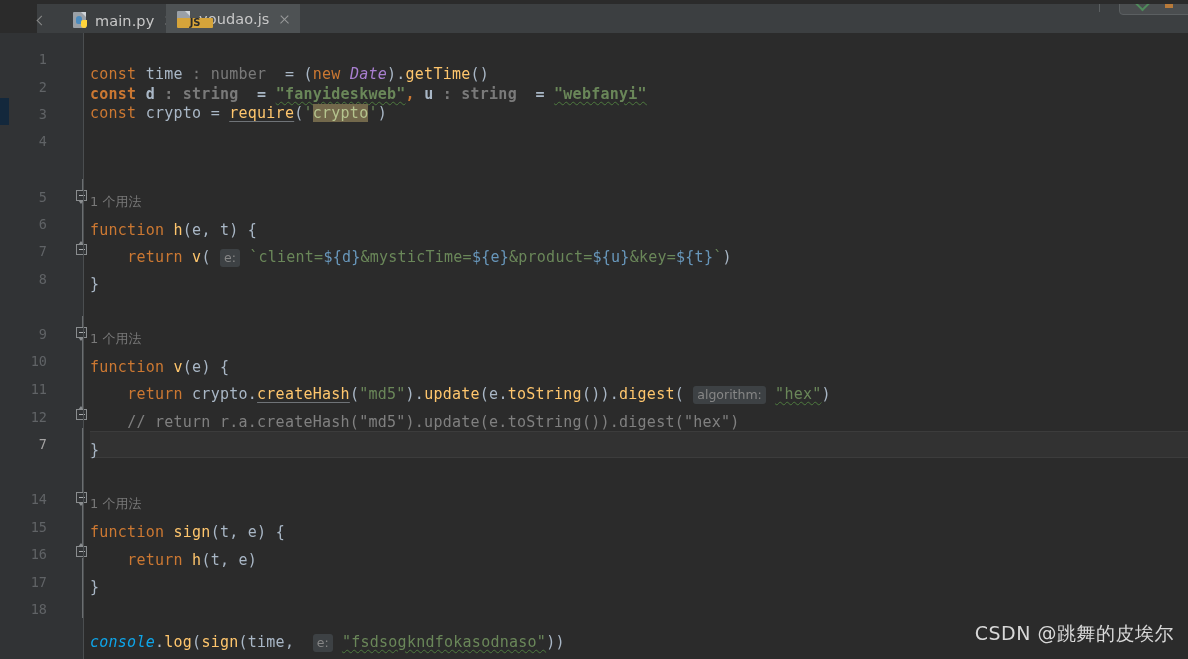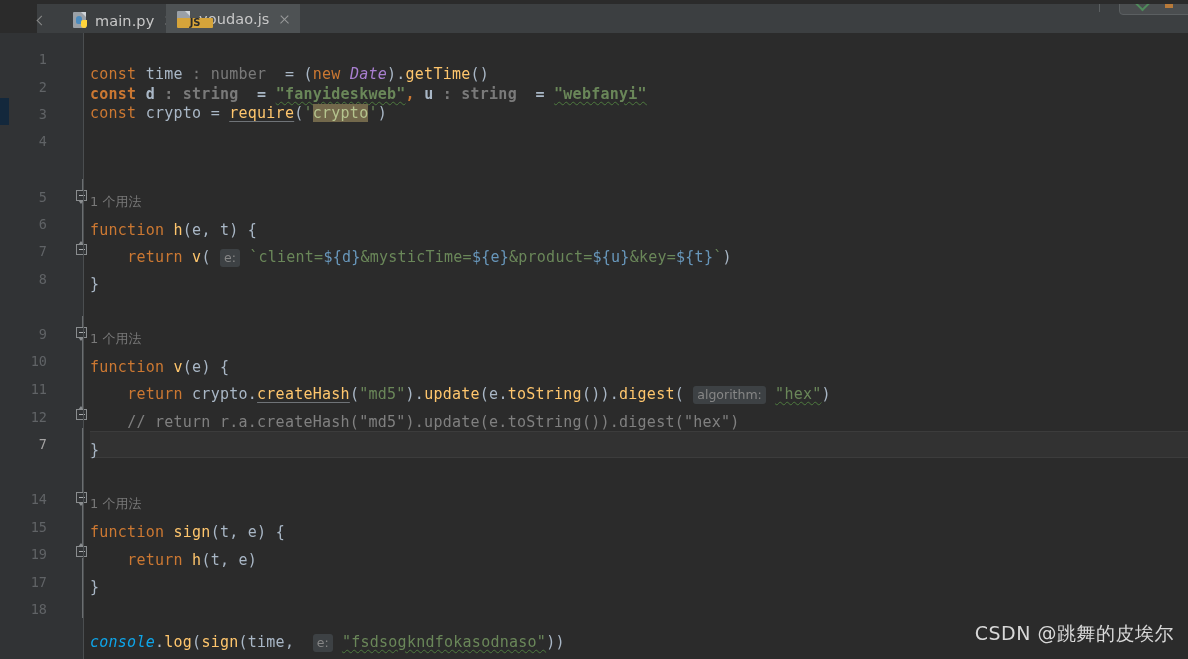--- a/index.html
+++ b/index.html
@@ -407,21 +407,21 @@
       <div class="gutter-line" style="top:178px;">6</div>
       <div class="gutter-line" style="top:205px;">7</div>
       <div class="gutter-line" style="top:233px;">8</div>
       <div class="gutter-line" style="top:288px;">9</div>
       <div class="gutter-line" style="top:315px;">10</div>
       <div class="gutter-line" style="top:343px;">11</div>
       <div class="gutter-line" style="top:371px;">12</div>
       <div class="gutter-line cur" style="top:398px;">7</div>
       <div class="gutter-line" style="top:453px;">14</div>
       <div class="gutter-line" style="top:481px;">15</div>
-      <div class="gutter-line" style="top:508px;">19</div>
+      <div class="gutter-line" style="top:508px;">16</div>
       <div class="gutter-line" style="top:536px;">17</div>
       <div class="gutter-line" style="top:563px;">18</div>
     </div>
 
     <div class="fold-col">
 
       <div class="fold-line" style="top:146px;height:64px;"></div>
       <div class="fold-icon open" style="top:157px;">
         <span class="fbody"></span>
           <span class="fminus"></span>

